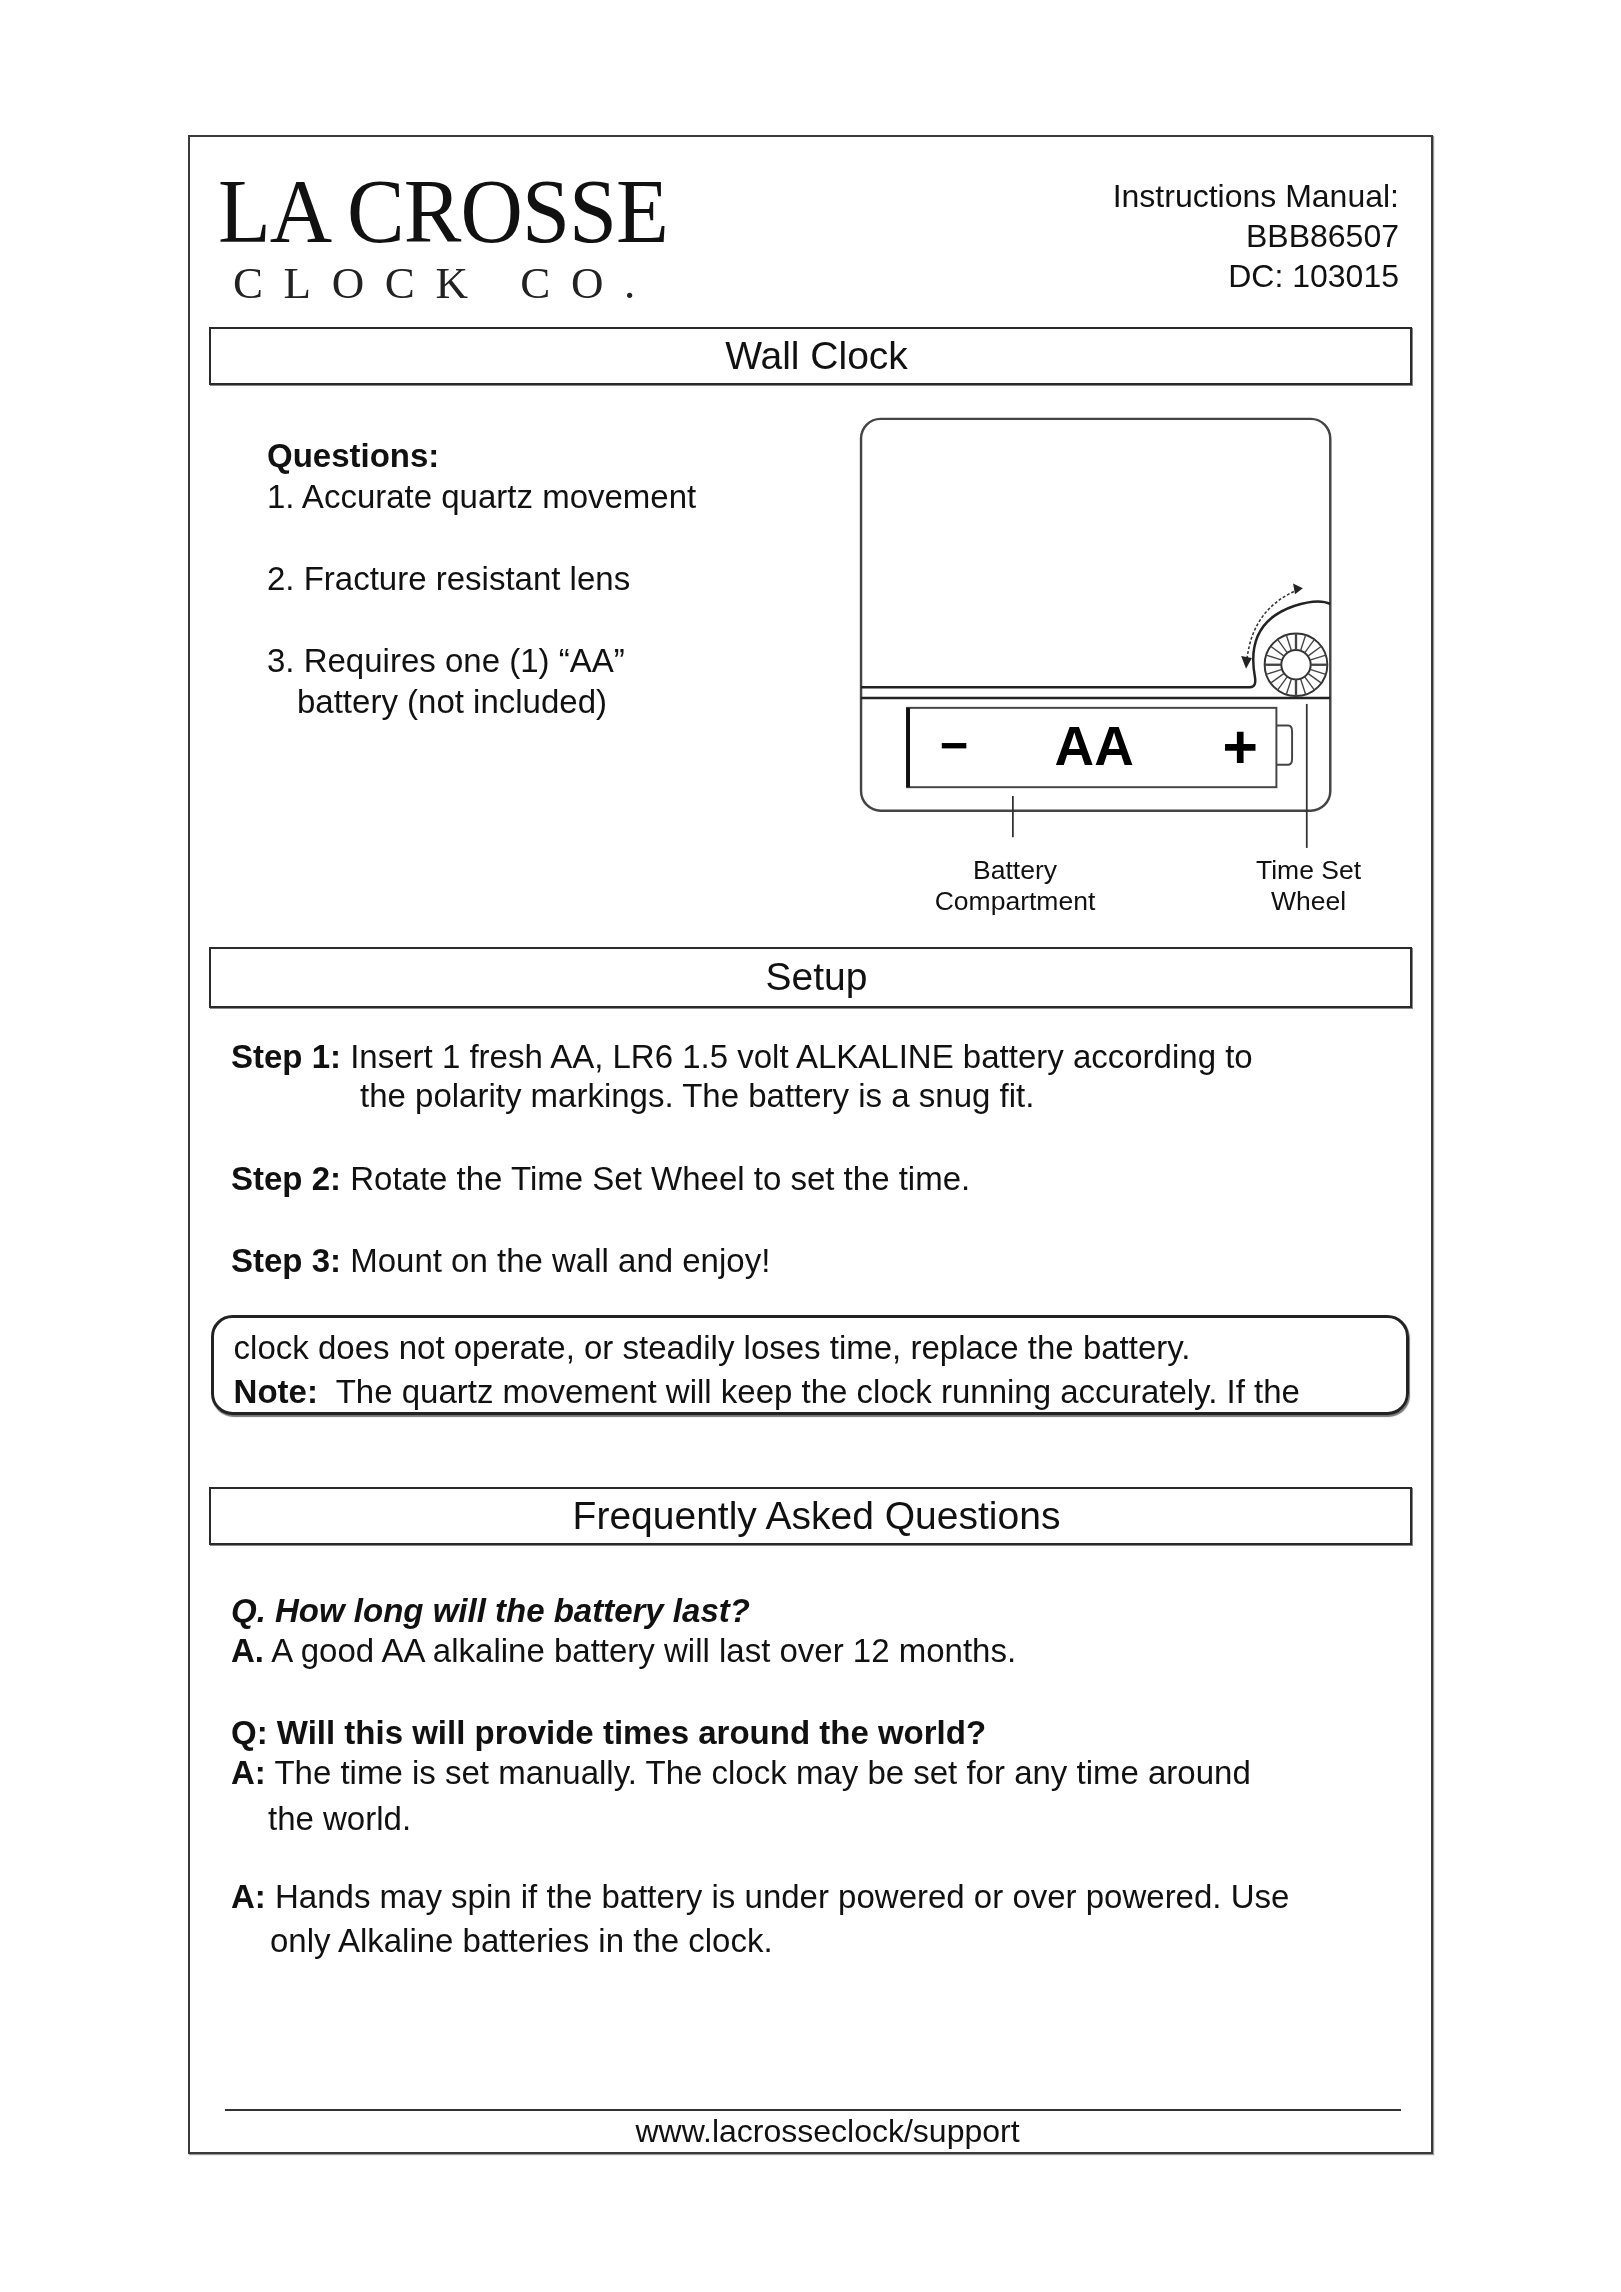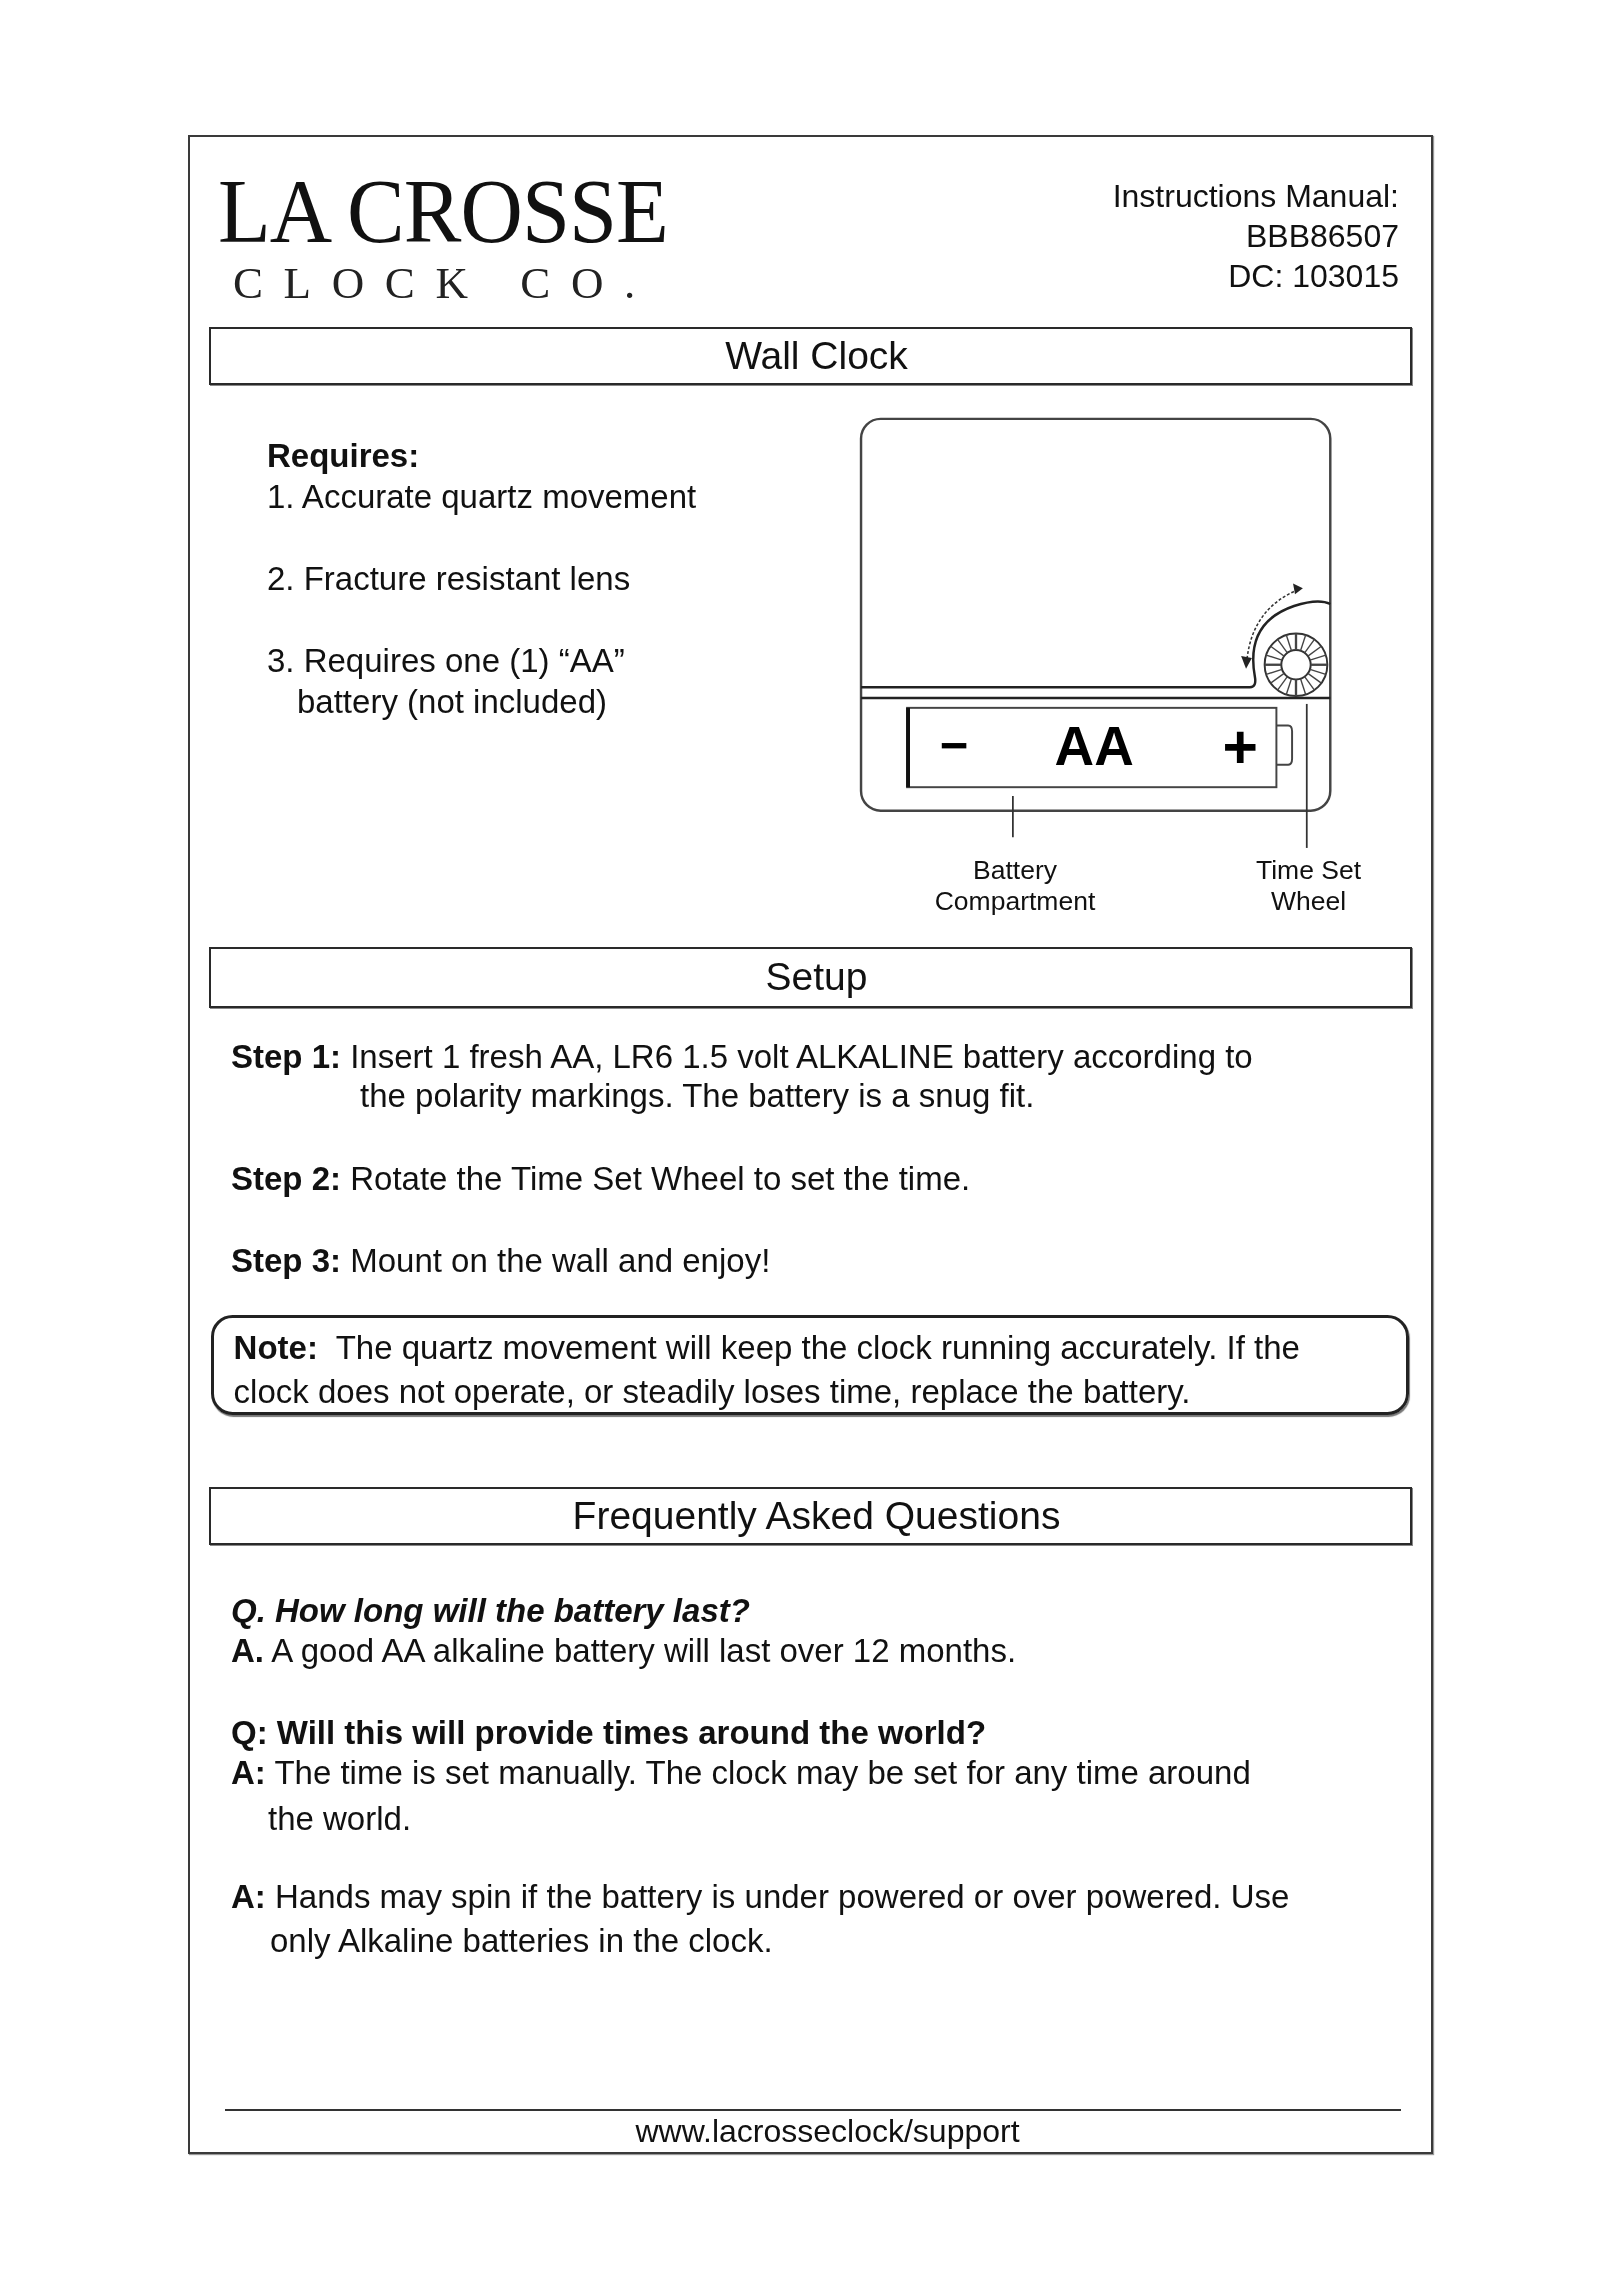--- a/index.html
+++ b/index.html
@@ -57,21 +57,21 @@
 <div class="abs logo-sub">CLOCK CO.</div>
 <div class="abs manual">
   <div>Instructions Manual:</div>
   <div>BBB86507</div>
   <div>DC: 103015</div>
 </div>
 
 <div class="abs sec-box sec-wall">Wall Clock</div>
 
 <div class="abs features">
-  <div class="title">Requires:</div>
+  <div class="title">Questions:</div>
   <div class="item">1. Accurate quartz movement</div>
   <div class="item" style="margin-top:41px">2. Fracture resistant lens</div>
   <div class="item" style="margin-top:41px">3. Requires one (1) “AA”</div>
   <div class="item" style="padding-left:30px">battery (not included)</div>
 </div>
 
 <div class="abs diagram">
   <svg width="549" height="529" viewBox="0 0 560 540">
 
     <rect x="8" y="7" width="479" height="400" rx="20" ry="20" fill="none" stroke="#444" stroke-width="2.5"></rect>
@@ -142,22 +142,22 @@
     <b>Step 2:</b>
     <span>Rotate the Time Set Wheel to set the time.</span>
   </div>
   <div class="step" style="top:204px">
     <b>Step 3:</b>
     <span>Mount on the wall and enjoy!</span>
   </div>
 </div>
 
 <div class="abs note">
+  <div style="white-space:nowrap">clock does not operate, or steadily loses time, replace the battery.</div>
   <div style="white-space:nowrap"><b>Note:</b>&nbsp; <span>The quartz movement will keep the clock running accurately. If the</span></div>
-  <div style="white-space:nowrap">clock does not operate, or steadily loses time, replace the battery.</div>
 </div>
 
 <div class="abs sec-box sec-faq">Frequently Asked Questions</div>
 
 <div class="abs faq">
   <div class="blk" style="top:0">
     <div class="q italic">Q. How long will the battery last?</div>
     <div class="a"><b>A.</b> <span>A good AA alkaline battery will last over 12 months.</span></div>
   </div>
   <div class="blk" style="top:122px">

